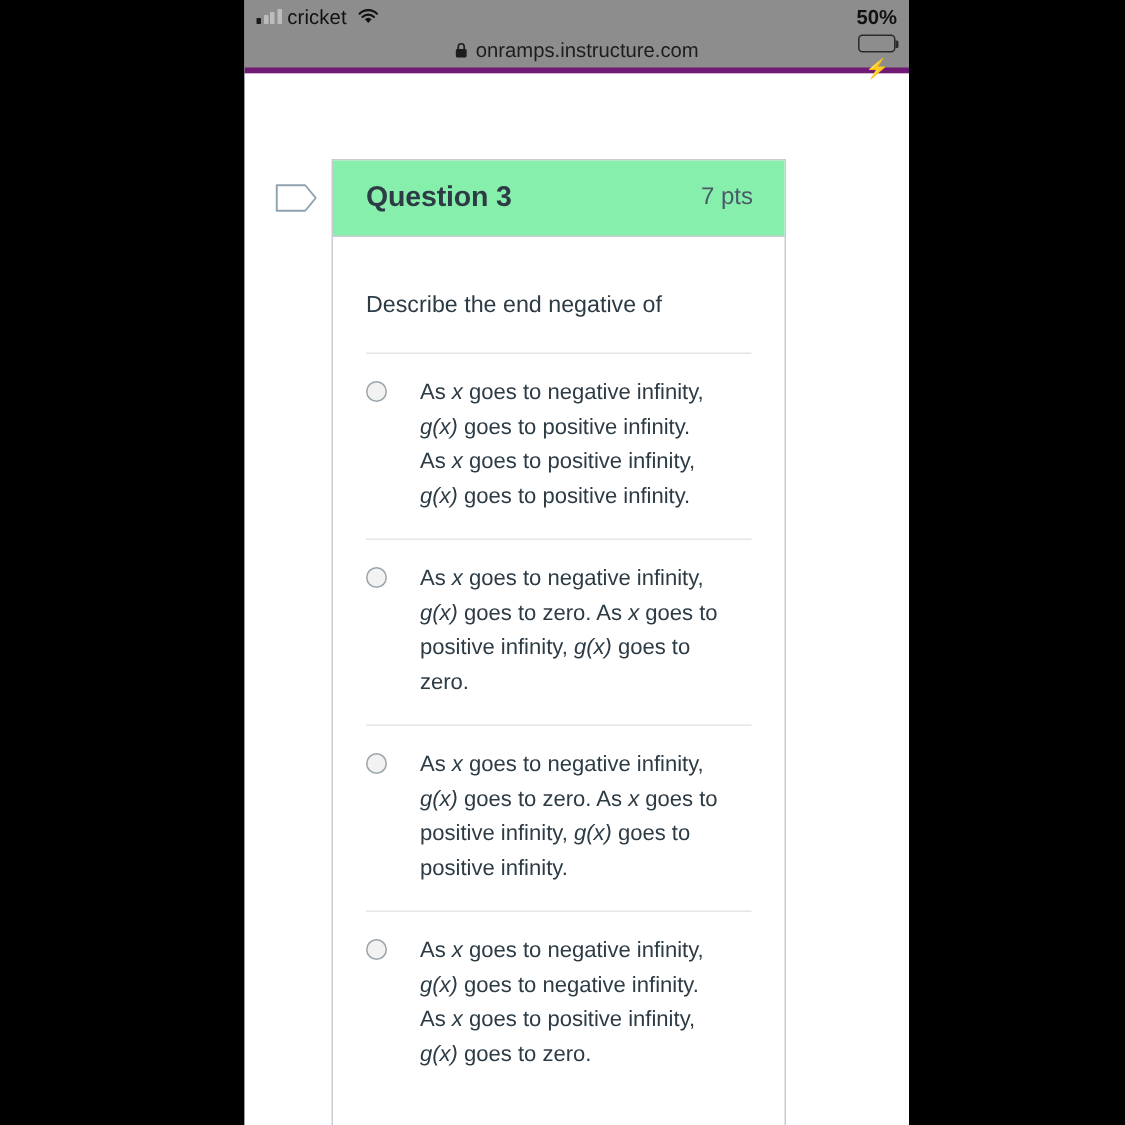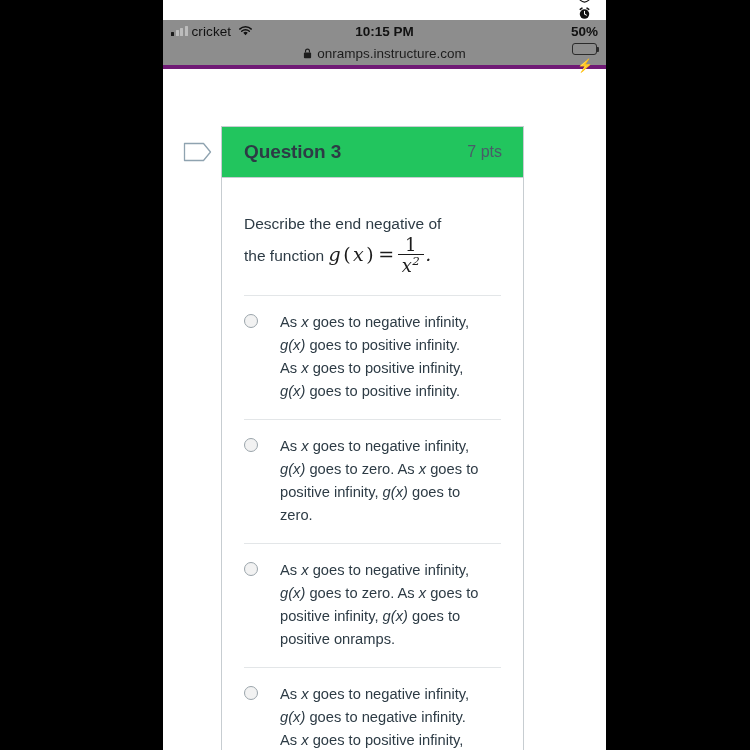--- a/index.html
+++ b/index.html
@@ -36,21 +36,20 @@
     position: relative;
     height: 22px;
     background: #8d8d8d;
     display: flex;
     align-items: center;
     color: #1a1a1a;
     font-size: 13.5px;
     font-weight: bold;
     padding: 0 8px;
     box-sizing: border-box;
-    margin-top: 20px;
   }
   .sb-left {
     display: flex;
     align-items: center;
     gap: 4px;
     flex: 0 0 auto;
   }
   .signal-bars {
     display: flex;
     align-items: flex-end;
@@ -156,21 +155,21 @@
     position: absolute;
     left: 58px;
     top: 57px;
     width: 303px;
     border: 1px solid #c7cdd1;
     background: #ffffff;
     box-sizing: border-box;
     height: 680px;
   }
   .card-header {
-    background: #22c55e;
+    background: #86efac;
     border-bottom: 1px solid #c7cdd1;
     height: 51px;
     display: flex;
     align-items: center;
     justify-content: space-between;
     padding: 0 21px 0 22px;
     box-sizing: border-box;
   }
   .q-title {
     font-size: 19px;
@@ -288,21 +287,20 @@
         <span class="carrier">cricket</span>
         <span>
           <svg class="wifi-icon" viewBox="0 0 16 12">
             <path d="M8 10.6 L5.6 7.9 a3.6 3.6 0 0 1 4.8 0 Z" fill="#111"></path>
             <path d="M3.9 6.3 a5.9 5.9 0 0 1 8.2 0" stroke="#111" stroke-width="1.5" fill="none" stroke-linecap="round"></path>
             <path d="M1.8 4.0 a8.9 8.9 0 0 1 12.4 0" stroke="#111" stroke-width="1.5" fill="none" stroke-linecap="round"></path>
           </svg>
         </span>
       </div>
 
-      <div class="sb-center">10:15 PM</div>
 
       <div class="sb-right">
         <span>
           <svg class="rot-lock" viewBox="0 0 14 14">
             <circle cx="7" cy="7" r="6" fill="none" stroke="#111" stroke-width="1.2"></circle>
             <rect x="4.6" y="6.3" width="4.8" height="3.9" rx="0.7" fill="#111"></rect>
             <path d="M5.7 6.3 v-1.1 a1.3 1.3 0 0 1 2.6 0 v1.1" fill="none" stroke="#111" stroke-width="1"></path>
           </svg>
         </span>
         <span>
@@ -343,26 +341,20 @@
 
         <div class="card-header">
           <span class="q-title">Question 3</span>
           <span class="q-points">7 pts</span>
         </div>
 
         <div class="card-body">
 
           <div class="q-prompt">
             <div>Describe the end negative of</div>
-            <div>
-              <span>the function</span>
-              <span class="mathspan">
-                <span>g</span><span class="op">(</span><span>x</span><span class="op">)</span><span class="op">=</span><span class="frac"><span class="num">1</span><span class="den"><span>x</span><sup>2</sup></span></span><span class="period-after">.</span>
-              </span>
-            </div>
           </div>
 
           <div class="answers" id="answers">
               <div class="answer">
                 <span class="radio"></span>
                 <div class="answer-text">
                   <div class="nowrapline"><span>As </span><i>x</i><span> goes to negative infinity,</span></div>
                   <div class="nowrapline"><i>g(x)</i><span> goes to positive infinity.</span></div>
                   <div class="nowrapline"><span>As </span><i>x</i><span> goes to positive infinity,</span></div>
                   <div class="nowrapline"><i>g(x)</i><span> goes to positive infinity.</span></div>
@@ -376,21 +368,21 @@
                   <div class="nowrapline"><span>positive infinity, </span><i>g(x)</i><span> goes to</span></div>
                   <div class="nowrapline"><span>zero.</span></div>
                 </div>
               </div>
               <div class="answer">
                 <span class="radio"></span>
                 <div class="answer-text">
                   <div class="nowrapline"><span>As </span><i>x</i><span> goes to negative infinity,</span></div>
                   <div class="nowrapline"><i>g(x)</i><span> goes to zero.  As </span><i>x</i><span> goes to</span></div>
                   <div class="nowrapline"><span>positive infinity, </span><i>g(x)</i><span> goes to</span></div>
-                  <div class="nowrapline"><span>positive onramps.</span></div>
+                  <div class="nowrapline"><span>positive infinity.</span></div>
                 </div>
               </div>
               <div class="answer">
                 <span class="radio"></span>
                 <div class="answer-text">
                   <div class="nowrapline"><span>As </span><i>x</i><span> goes to negative infinity,</span></div>
                   <div class="nowrapline"><i>g(x)</i><span> goes to negative infinity.</span></div>
                   <div class="nowrapline"><span>As </span><i>x</i><span> goes to positive infinity,</span></div>
                   <div class="nowrapline"><i>g(x)</i><span> goes to zero.</span></div>
                 </div>

